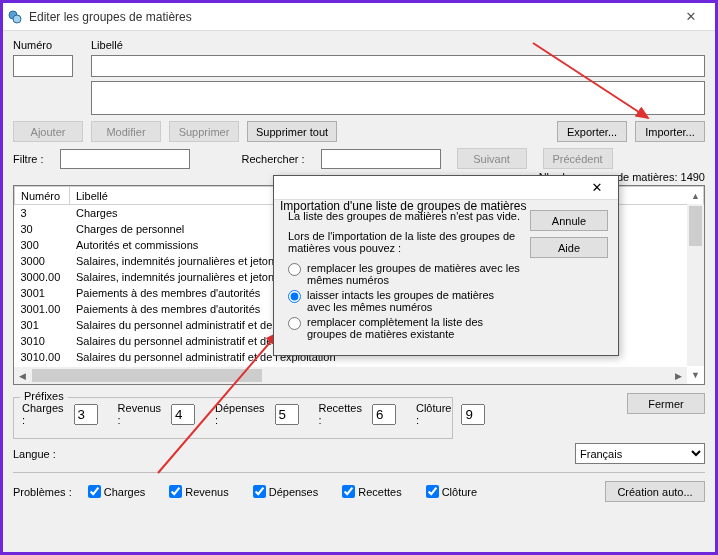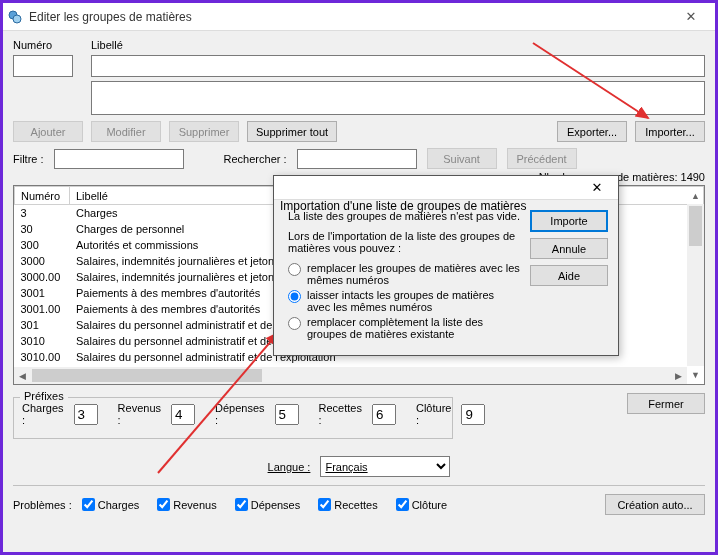--- a/index.html
+++ b/index.html
@@ -3,21 +3,21 @@
 <meta charset="utf-8">
 <style>
   * { box-sizing: border-box; font-family: "Segoe UI", Tahoma, sans-serif; }
   body { margin:0; background:#fff; font-size:11px; color:#000; }
   .window { width:718px; height:555px; border:3px solid #6d28d9; background:#f0f0f0; position:relative; }
   .titlebar { height:28px; background:#fff; border-bottom:1px solid #ddd; display:flex; align-items:center; padding:0 4px; }
   .titlebar .icon { width:16px; height:16px; margin-right:6px; }
   .titlebar .title { flex:1; font-size:12px; color:#333; }
   .titlebar .close { width:40px; height:28px; display:flex; align-items:center; justify-content:center; color:#555; font-size:13px;}
   .content { padding:8px 10px; }
-  .row { display:flex; align-items:center; gap:10px; margin-bottom:4px; }
+  .row { display:flex; align-items:center; gap:16px; margin-bottom:4px; }
   .label { font-size:11px; }
   .col-num { width:60px; }
   input[type=text].field { border:1px solid #7a7a7a; background:#fff; height:20px; padding:1px 4px; font-size:11px; }
   textarea.field { border:1px solid #7a7a7a; background:#fff; font-size:11px; resize:none; }
   .btn { height:21px; min-width:70px; padding:0 8px; background:#e1e1e1; border:1px solid #adadad; font-size:11px; color:#000; }
   .btn:disabled { color:#888; background:#e1e1e1; border:1px solid #ccc; }
   .btn-row { display:flex; gap:8px; align-items:center; margin:6px 0; }
   .btn-row .spacer { flex:1; }
   .table-wrap { border:1px solid #7a7a7a; background:#fff; height:200px; position:relative; }
   table { width:100%; border-collapse:collapse; font-size:11px; }
@@ -193,21 +193,21 @@
           <input class="field small" value="6" style="">
           <span style="width:8px"></span>
           <span>Clôture :</span>
           <input class="field small" value="9" style="">
         </div>
       </div>
       <div style="flex:1;"></div>
       <button class="btn" style="width:78px; margin-top:2px;">Fermer</button>
     </div>
 
-    <div class="row" style="justify-content:center; margin-top:17px;text-decoration:underline;">
+    <div class="row" style="justify-content:space-between; margin-top:4px;">
       <span>Langue :</span>
       <select class="field" style="width:130px;">
         <option>Français</option>
       </select>
     </div>
 
     <hr class="hr">
 
     <div class="row">
       <span>Problèmes :</span>
@@ -262,19 +262,18 @@
         <label class="radio-row">
           <input type="radio" name="imp" checked="" style="">
             <span>laisser intacts les groupes de matières avec les mêmes numéros</span>
         </label>
         <label class="radio-row">
           <input type="radio" name="imp" style="">
             <span>remplacer complètement la liste des groupes de matières existante</span>
         </label>
       </div>
       <div class="dlg-btns">
-        <button class="btn primary">Importe</button>
         <button class="btn">Annule</button>
         <button class="btn">Aide</button>
       </div>
     </div>
   </div>
 </div>
 
 </body></html>

